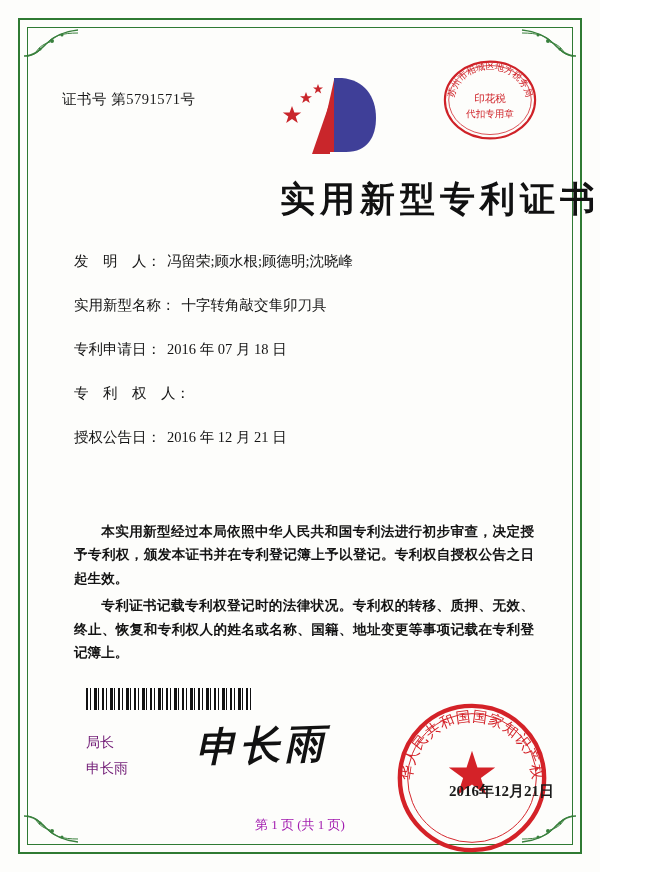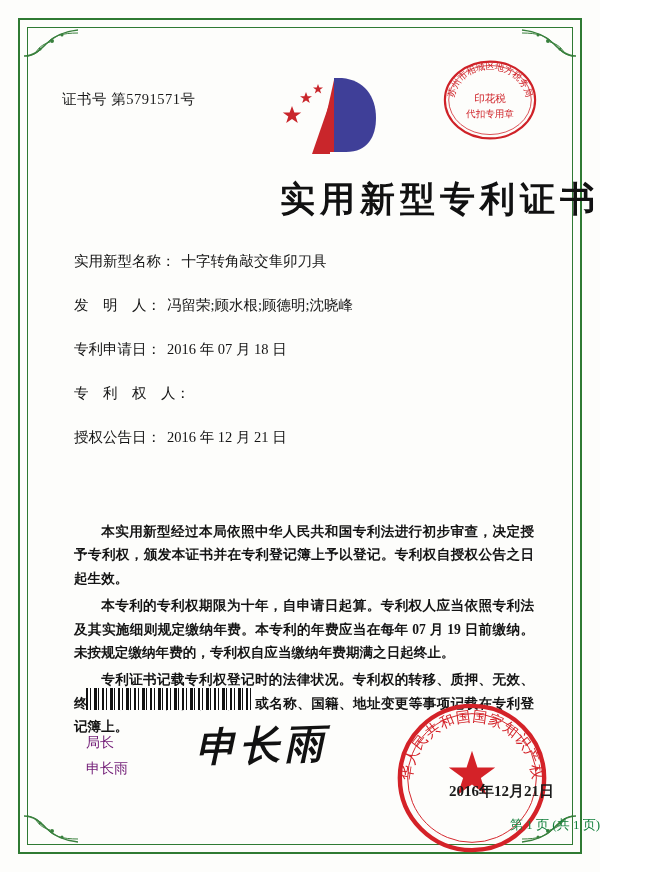--- a/index.html
+++ b/index.html
@@ -188,23 +188,23 @@
     font-weight: bold;
     color: #1a1a1a;
   }
 
   
   .footer {
     position: absolute;
     left: 0;
     right: 0;
     bottom: 38px;
-    text-align: right;
+    text-align: center;
     font-size: 13px;
-    color: #15803d;
+    color: #a21caf;
   }
 </style>
 </head>
 <body>
 
 <div class="page">
 
   <div class="border-outer"></div>
   <div class="border-inner"></div>
 
@@ -276,43 +276,42 @@
       <text x="50" y="52" font-size="11" fill="#cf2228" text-anchor="middle" font-family="DejaVu Serif, serif">印花税</text>
       <text x="50" y="68" font-size="10" fill="#cf2228" text-anchor="middle" font-family="DejaVu Serif, serif">代扣专用章</text>
       <polygon points="50,26 51.8,31.4 57.5,31.4 52.9,34.8 54.6,40.2 50,36.8 45.4,40.2 47.1,34.8 42.5,31.4 48.2,31.4" fill="#cf2228" opacity="0"></polygon>
     </svg>
   </div>
 
   <div class="doc-title">实用新型专利证书</div>
 
   <div class="fields">
     <div class="field-row">
+      <span class="field-label">发　明　人：</span>
+      <span class="field-value">冯留荣;顾水根;顾德明;沈晓峰</span>
+    </div>
+    <div class="field-row">
       <span class="field-label">实用新型名称：</span>
       <span class="field-value">十字转角敲交隼卯刀具</span>
     </div>
     <div class="field-row">
-      <span class="field-label">发　明　人：</span>
-      <span class="field-value">冯留荣;顾水根;顾德明;沈晓峰</span>
-    </div>
-    <div class="field-row">
       <span class="field-label">专利申请日：</span>
       <span class="field-value">2016 年 07 月 18 日</span>
     </div>
     <div class="field-row">
       <span class="field-label">专　利　权　人：</span>
     </div>
     <div class="field-row">
       <span class="field-label">授权公告日：</span>
       <span class="field-value">2016 年 12 月 21 日</span>
     </div>
   </div>
 
   <div class="body-text">
     <p>本实用新型经过本局依照中华人民共和国专利法进行初步审查，决定授予专利权，颁发本证书并在专利登记簿上予以登记。专利权自授权公告之日起生效。</p>
-    <p>本专利的专利权期限为十年，自申请日起算。专利权人应当依照专利法及其实施细则规定缴纳年费。本专利的年费应当在每年 07 月 19 日前缴纳。未按规定缴纳年费的，专利权自应当缴纳年费期满之日起终止。</p>
     <p>专利证书记载专利权登记时的法律状况。专利权的转移、质押、无效、终止、恢复和专利权人的姓名或名称、国籍、地址变更等事项记载在专利登记簿上。</p>
   </div>
 
   <div class="barcode"></div>
 
   <div class="sig-label">
     <div>局长</div>
     <div>申长雨</div>
   </div>
 

